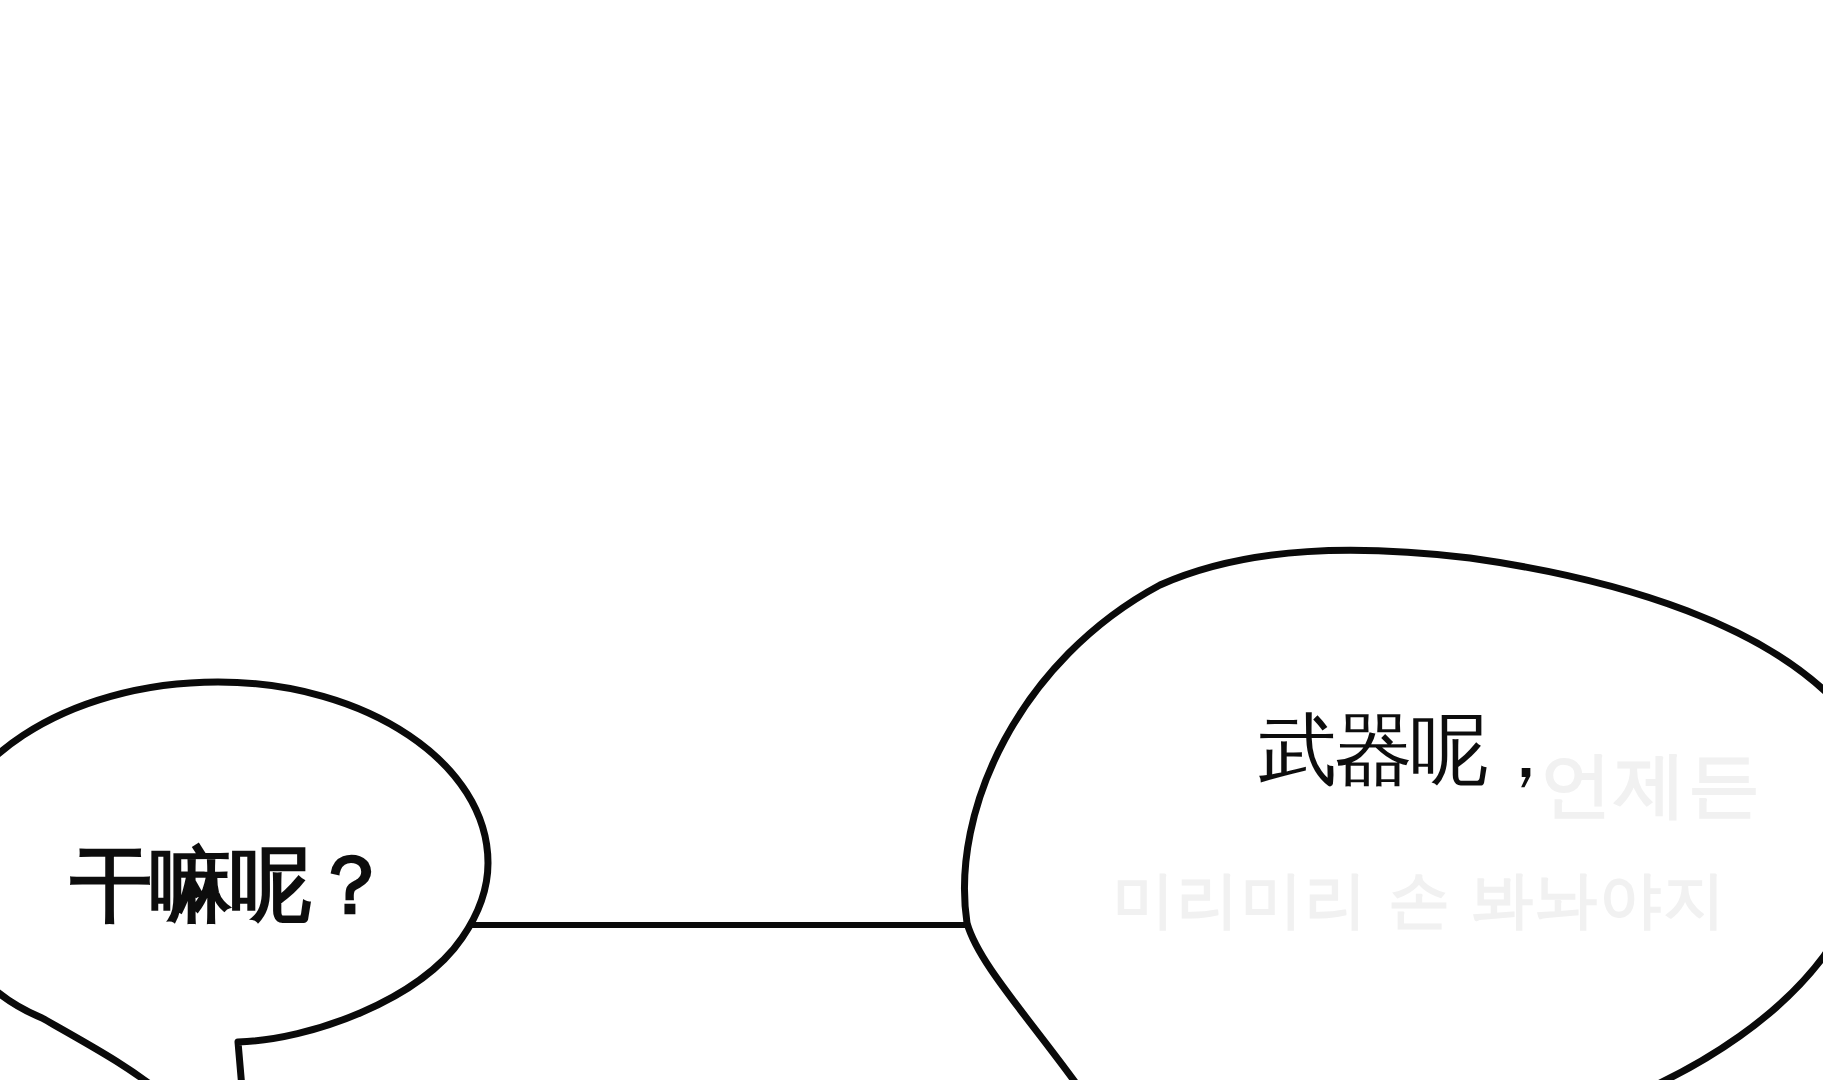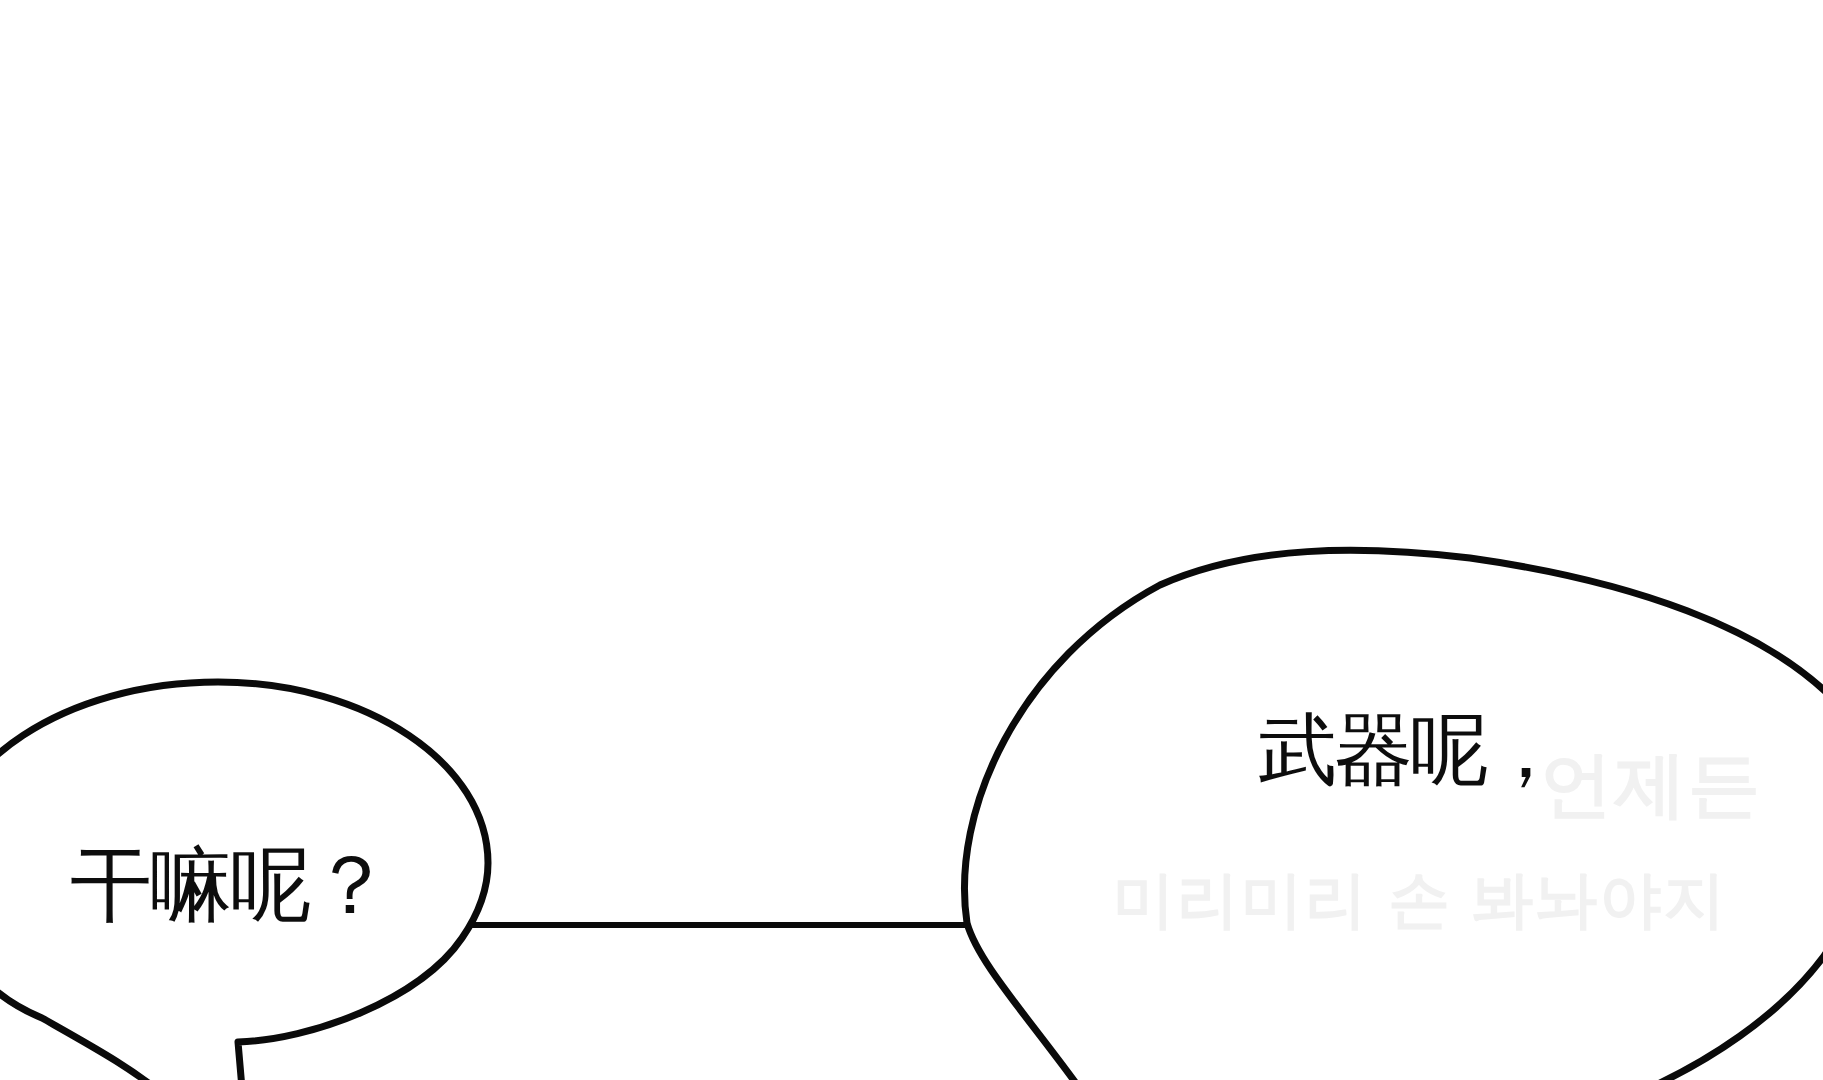--- a/index.html
+++ b/index.html
@@ -52,21 +52,21 @@
     color: var(--ink, #0d0d0d);
     text-align: center;
     white-space: nowrap;
   }
   .speech-left {
     left: 20px;
     top: 841px;
     width: 420px;
     font-size: 82px;
     line-height: 88px;
-    font-weight: 400;
+    font-weight: 700;
     letter-spacing: -2px;
   }
   .speech-right {
     left: 1020px;
     top: 697px;
     width: 780px;
     font-size: 79px;
     line-height: 105px;
     font-weight: 400;
     letter-spacing: -3px;

